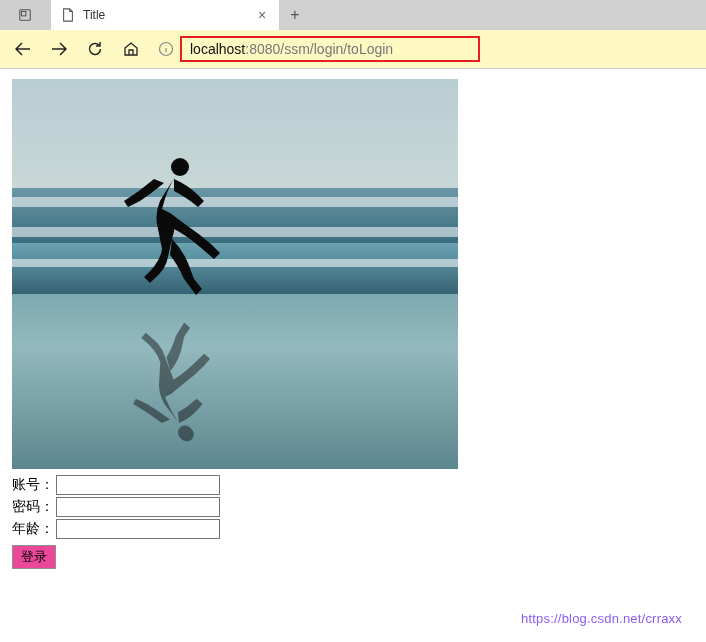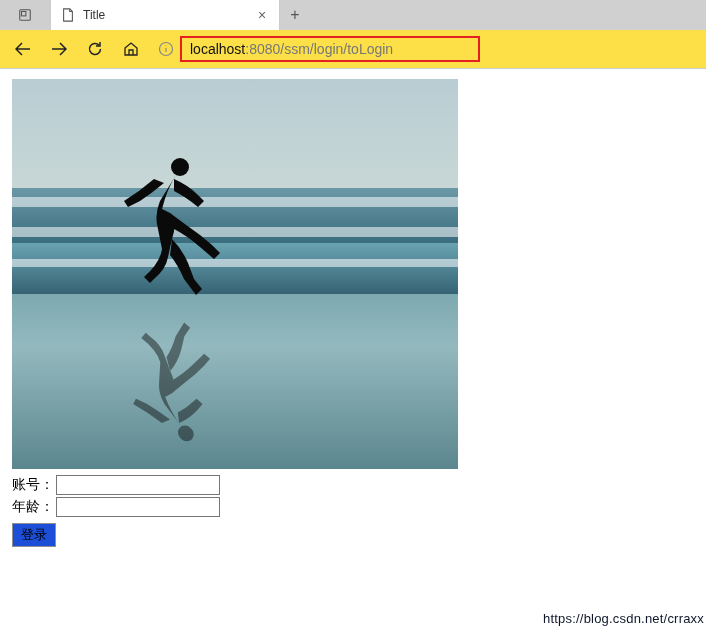--- a/index.html
+++ b/index.html
@@ -6,21 +6,21 @@
     body { font-family: "Microsoft YaHei", Arial, sans-serif; font-size: 14px; width: 706px; height: 642px; background: #fff; overflow: hidden; position: relative; }
     .browser-chrome { background: #f3f3f3; border-bottom: 1px solid #ccc; }
     .tab-bar { display: flex; align-items: flex-start; height: 30px; background: #d0d0d0; }
     .tab-spacer-left { width: 50px; height: 30px; background: #cfcfcf; display:flex;align-items:center;justify-content:center;}
     .tab-spacer-left svg{width:14px;height:14px;}
     .tab { display: flex; align-items: center; gap: 8px; background: #fff; height: 30px; padding: 0 10px; width: 230px; border-right: 1px solid #ccc; border-left:1px solid #ccc;}
     .tab-icon { width: 14px; height: 14px; display:flex;align-items:center;justify-content:center;}
     .tab-title { flex: 1; font-size: 12px; color: #333; }
     .tab-close { width: 14px; height: 14px; display: flex; align-items: center; justify-content: center; color: #666; cursor: pointer; font-size: 14px; }
     .new-tab { width: 30px; height: 30px; display: flex; align-items: center; justify-content: center; color: #555; cursor: pointer; font-size: 16px; }
-    .nav-bar { display: flex; align-items: center; height: 38px; background: #fde047; padding: 0 8px; gap: 6px; }
+    .nav-bar { display: flex; align-items: center; height: 38px; background: #fef9c3; padding: 0 8px; gap: 6px; }
     .nav-btn { width: 30px; height: 30px; display: flex; align-items: center; justify-content: center; cursor: pointer; color: #333; }
     .nav-btn svg { width: 16px; height: 16px; }
     .url-region { flex: 1; display: flex; align-items: center; height: 30px; gap: 6px; padding-left: 6px; }
     .info-icon { width: 16px; height: 16px; display:flex;align-items:center;justify-content:center;color:#666;}
     .highlight-box { border: 2px solid #e62020; padding: 2px 8px; height: 26px; display: flex; align-items: center; min-width: 300px; }
     .url-text { font-size: 14px; color: #333; }
     .url-host { color: #111; }
     .url-path { color: #777; }
     .page { padding: 10px 12px; }
     .hero-img { width: 446px; height: 390px; position: relative; overflow: hidden; }
@@ -32,22 +32,22 @@
     .runner { position:absolute; top:70px; left:100px; width:120px; height:150px; }
     .runner svg { width:100%; height:100%; }
     .reflection { position:absolute; bottom:20px; left:90px; width:140px; height:130px; transform: scaleY(-1) skewX(-8deg); opacity:0.45; }
     .reflection svg{width:100%;height:100%;}
     .form { margin-top: 6px; font-size: 14px; color:#000;}
     .form-row { display: flex; align-items: center; margin: 2px 0; }
     .form-label { white-space: nowrap; }
     .form-input { border: 1px solid #767676; height: 20px; padding: 1px 4px; font-size: 13px; margin-left:2px;}
     .inp-std { width: 164px; }
     .inp-wide { width: 176px; }
-    .submit-btn { margin-top: 4px; padding: 2px 8px; font-size: 13px; border: 1px solid #8f8f8f; background: #1d4ed8; cursor: pointer; font-family: inherit;}
-    .watermark { position: absolute; right: 2px; bottom: 16px; font-size: 13px; color: #0f172a; letter-spacing:0.2px;margin-top:12px;}
+    .submit-btn { margin-top: 4px; padding: 2px 8px; font-size: 13px; border: 1px solid #8f8f8f; background: #ec4899; cursor: pointer; font-family: inherit;}
+    .watermark { position: absolute; right: 24px; bottom: 16px; font-size: 13px; color: #8b5cf6; letter-spacing:0.2px;margin-top:12px;}
   </style>
 </head>
 <body>
 
 <div class="browser-chrome">
   <div class="tab-bar">
     <div class="tab-spacer-left">
       <svg viewBox="0 0 16 16" fill="none" stroke="#555" stroke-width="1.2">
           <rect x="2" y="2" width="12" height="12" rx="1"></rect>
           <rect x="4" y="4" width="5" height="5"></rect>
@@ -135,20 +135,24 @@
         </svg>
     </div>
   </div>
 
   <div class="form">
     <div class="form-row">
       <span class="form-label">账号：</span>
       <input class="form-input inp-std" value="" style="">
     </div>
     <div class="form-row">
+      <span class="form-label">密码：</span>
+      <input class="form-input inp-std" value="" style="">
+    </div>
+    <div class="form-row">
       <span class="form-label">年龄：</span>
       <input class="form-input inp-std" value="" style="">
     </div>
     <button class="submit-btn">登录</button>
   </div>
 </div>
 
 <div class="watermark">https://blog.csdn.net/crraxx</div>
 
 </body></html>

